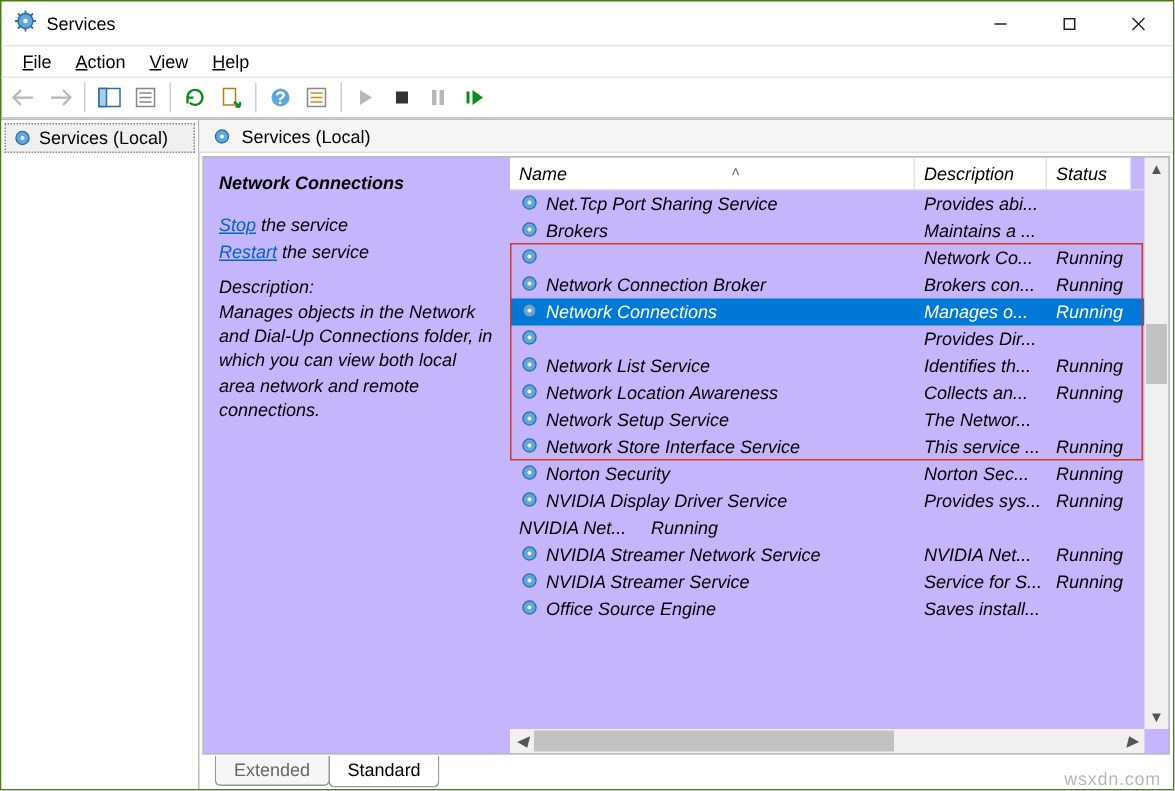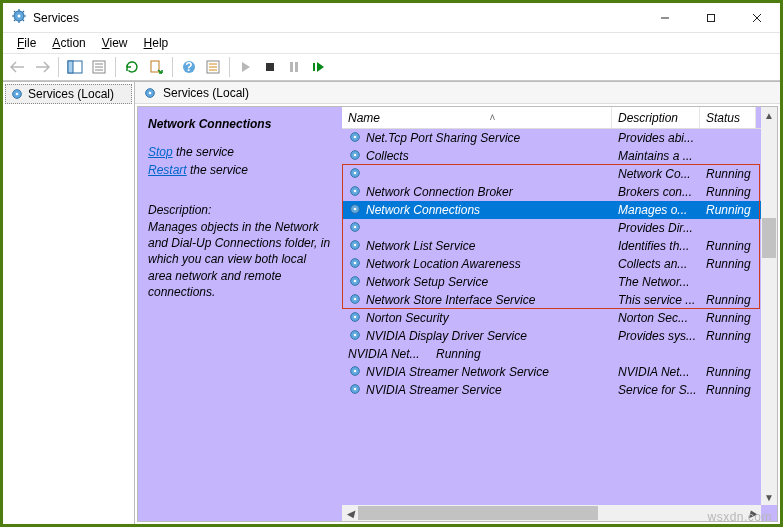--- a/index.html
+++ b/index.html
@@ -1,17 +1,17 @@
 <!DOCTYPE html>
 <html><head>
 <meta charset="utf-8">
 <style>
   * { box-sizing: border-box; font-family: "Segoe UI", Tahoma, sans-serif; font-size: 12px; }
   body { margin: 0; background: #fff; }
-  .window { width: 783px; height: 527px; border: 3px solid #4d7c0f; display: flex; flex-direction: column; background: #fff; position: relative; }
+  .window { width: 783px; height: 527px; border: 1px solid #4d7c0f; display: flex; flex-direction: column; background: #fff; position: relative; }
   .titlebar { height: 30px; display: flex; align-items: center; padding: 0 0 0 8px; border-bottom: 1px solid #e5e5e5; }
   .titlebar .icon svg { width: 16px; height: 16px; }
   .titlebar .title { margin-left: 6px; flex: 1; }
   .win-controls { display: flex; height: 100%; }
   .win-controls div { width: 46px; display: flex; align-items: center; justify-content: center; font-size: 14px; color: #222; }
   .menubar { height: 20px; display: flex; align-items: center; padding: 0 6px; gap: 0; }
   .menubar .menuitem { padding: 2px 8px; cursor: default; }
   .menubar .menuitem .ul { text-decoration: underline; }
   .toolbar { height: 28px; display: flex; align-items: center; padding: 2px 4px; border-top: 1px solid #e5e5e5; border-bottom: 1px solid #c8c8c8; gap: 2px; }
   .toolbar .sep { width: 1px; height: 20px; background: #d0d0d0; margin: 0 3px; }
@@ -20,21 +20,21 @@
   .toolbar .tbtn svg { width: 16px; height: 16px; }
   .body { flex: 1; display: flex; border-top: 1px solid #bbb; min-height: 0; }
   .left-panel { width: 132px; border-right: 1px solid #bbb; padding: 2px; background: #fff; }
   .left-item { display: flex; align-items: center; gap: 4px; padding: 2px 4px; background: #f0f0f0; border: 1px dotted #888; }
   .right-panel { flex: 1; display: flex; flex-direction: column; min-width: 0; }
   .right-header { height: 22px; display: flex; align-items: center; gap: 6px; padding: 2px 8px; background: #f6f6f6; border-bottom: 1px solid #ddd; }
   .right-body { flex: 1; display: flex; border: 1px solid #bbb; margin: 2px; background: #c4b5fd; min-height: 0; font-style: italic; }
   .detail { width: 204px; padding: 10px 10px 8px 10px; }
   .detail .svc-name { font-weight: bold; margin-bottom: 12px; }
   .detail a { color: #0066cc; text-decoration: underline; cursor: pointer; }
-  .detail .links { margin-bottom: 24px; line-height: 1.5; }
+  .detail .links { margin-bottom: 7px; line-height: 1.5; }
   .detail .desc-label { margin-bottom: 2px; }
   .detail .desc-text { line-height: 1.35; }
   .listwrap { flex: 1; position: relative; min-width: 0; overflow: hidden; }
   .list { position: absolute; inset: 0 16px 16px 0; overflow: hidden; }
   .list-header { display: flex; height: 22px; border-bottom: 1px solid #ddd; }
   .list-header .col { padding: 2px 6px; border-right: 1px solid #e5e5e5; display: flex; align-items: center; background: #fff; }
   .col-name { width: 270px; }
   .col-desc { width: 88px; }
   .col-status { width: 56px; }
   .sort-arrow { margin: 0 auto; color: #666; font-size: 10px; }
@@ -248,21 +248,21 @@
                   <div class="c status">
                     <span></span>
                   </div>
                 </div>
                 <div class="row">
                   <div class="c name">
                     <span><svg class="gear-ico" viewBox="0 0 16 16">
                         <circle class="gear" cx="8" cy="8" r="5" fill="#5fa7dd" stroke="#2b6ca3"></circle>
                         <circle cx="8" cy="8" r="1.5" fill="#fff"></circle>
                       </svg></span>
-                    <span>Collects</span>
+                    <span>Brokers</span>
                   </div>
                   <div class="c desc">
                     <span>Maintains a ...</span>
                   </div>
                   <div class="c status">
                     <span></span>
                   </div>
                 </div>
                 <div class="row">
                   <div class="c name">
@@ -441,20 +441,35 @@
                         <circle class="gear" cx="8" cy="8" r="5" fill="#5fa7dd" stroke="#2b6ca3"></circle>
                         <circle cx="8" cy="8" r="1.5" fill="#fff"></circle>
                       </svg></span>
                     <span>NVIDIA Streamer Service</span>
                   </div>
                   <div class="c desc">
                     <span>Service for S...</span>
                   </div>
                   <div class="c status">
                     <span>Running</span>
+                  </div>
+                </div>
+                <div class="row">
+                  <div class="c name">
+                    <span><svg class="gear-ico" viewBox="0 0 16 16">
+                        <circle class="gear" cx="8" cy="8" r="5" fill="#5fa7dd" stroke="#2b6ca3"></circle>
+                        <circle cx="8" cy="8" r="1.5" fill="#fff"></circle>
+                      </svg></span>
+                    <span>Office Source Engine</span>
+                  </div>
+                  <div class="c desc">
+                    <span>Saves install...</span>
+                  </div>
+                  <div class="c status">
+                    <span></span>
                   </div>
                 </div>
               </div>
             <div class="highlight-box" id="hlbox" style="left: 0px; top: 57px; height: 145px; right: 1px;"></div>
           </div>
           <div class="vscroll">
             <div class="arrow">▲</div>
             <div style="flex:1;position:relative;">
                 <div class="thumb" style="position:absolute;top:95px;height:40px;width:14px;left:1px;"></div>
               </div>
@@ -463,17 +478,21 @@
           <div class="hscroll">
             <div class="arrow">◀</div>
             <div style="flex:1;position:relative;">
                 <div class="thumb" style="position:absolute;left:0;width:240px;height:14px;top:1px;"></div>
               </div>
             <div class="arrow">▶</div>
           </div>
         </div>
       </div>
 
+      <div class="tabs">
+        <div class="tab inactive"><span>Extended</span></div>
+        <div class="tab active"><span>Standard</span></div>
+      </div>
     </div>
   </div>
 
   <div class="watermark">wsxdn.com</div>
 </div>
 
 </body></html>

